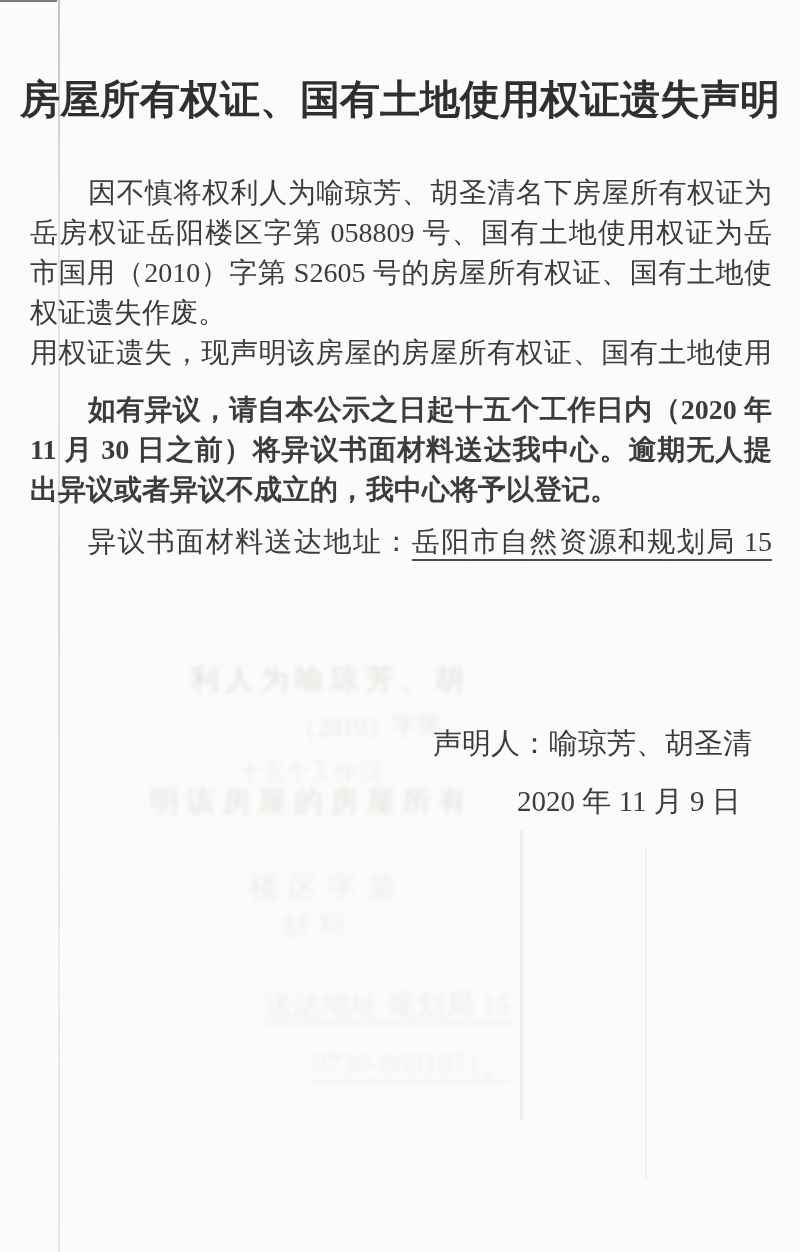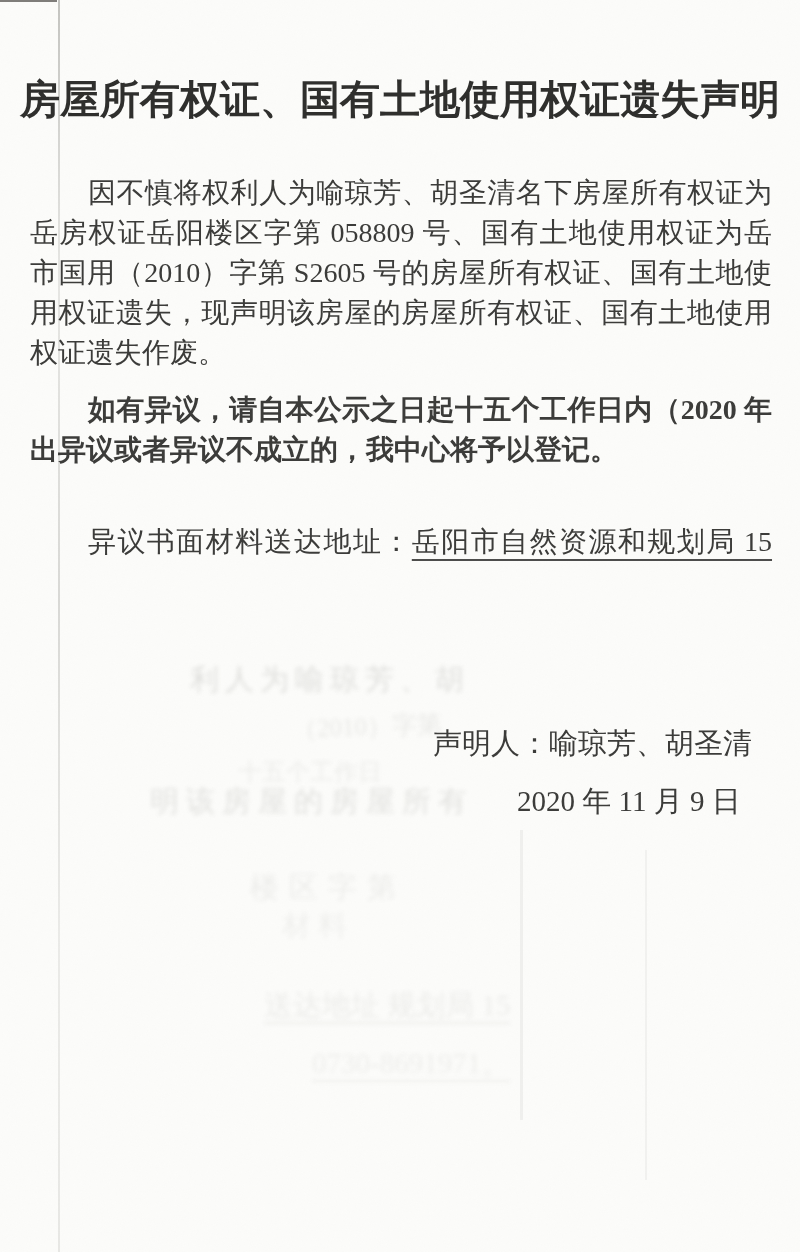--- a/index.html
+++ b/index.html
@@ -92,26 +92,27 @@
   <div class="ghost g6">材 料</div>
   <div class="ghost g7">送达地址 规划局 15</div>
   <div class="ghost g8">0730-8691971。</div>
 
   <div class="doc-title">房屋所有权证、国有土地使用权证遗失声明</div>
 
   <div class="para p1">
     <div class="line jline indent">因不慎将权利人为喻琼芳、胡圣清名下房屋所有权证为</div>
     <div class="line jline">岳房权证岳阳楼区字第 058809 号、国有土地使用权证为岳</div>
     <div class="line jline">市国用（2010）字第 S2605 号的房屋所有权证、国有土地使</div>
+    <div class="line">权证遗失作废。</div>
     <div class="line jline">用权证遗失，现声明该房屋的房屋所有权证、国有土地使用</div>
-    <div class="line">权证遗失作废。</div>
   </div>
 
   <div class="para p2">
     <div class="line jline indent">如有异议，请自本公示之日起十五个工作日内（2020 年</div>
+    <div class="line jline">11 月 30 日之前）将异议书面材料送达我中心。逾期无人提</div>
     <div class="line">出异议或者异议不成立的，我中心将予以登记。</div>
   </div>
 
   <div class="para p3">
     <div class="line jline indent"><span>异议书面材料送达地址：</span><span class="u">岳阳市自然资源和规划局 15</span></div>
   </div>
 
   <div class="sig-declarant">声明人：喻琼芳、胡圣清</div>
   <div class="sig-date">2020 年 11 月 9 日</div>
 

